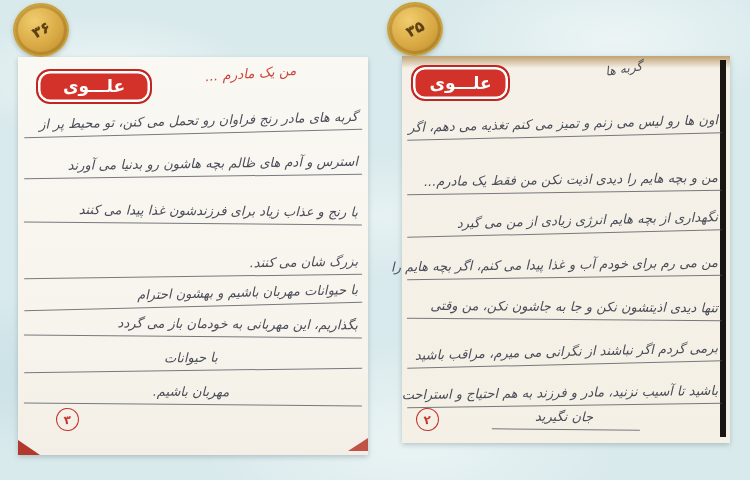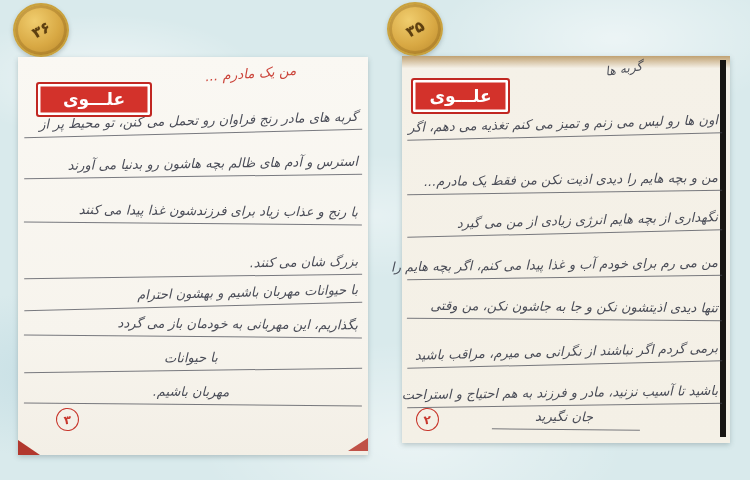--- a/index.html
+++ b/index.html
@@ -47,26 +47,25 @@
     content:"";position:absolute;left:0;top:0;right:0;height:13px;
     background:linear-gradient(180deg,#c0a172 0%, rgba(192,161,114,0) 95%);
     pointer-events:none;
   }
   .binding-bar{ 
     position:absolute;top:4px;bottom:6px;right:4px;width:6px;background:#181512;
   }
 
   
   .alavi{
-    position:absolute;background:#d3322b;border-radius:3px;
+    position:absolute;background:#d3322b;border-radius:14px;
     border:2px solid #c12722;
     box-shadow:inset 0 0 0 2.5px #ffffff;
     display:flex;align-items:center;justify-content:center;
     direction:rtl;
-    margin-top:13px;
   }
   .alavi span{color:#fff;font-weight:bold;font-size:17px;line-height:1;letter-spacing:-1px;}
   .page-left .alavi{left:18px;top:12px;width:112px;height:31px;}
   .page-right .alavi{left:9px;top:9px;width:95px;height:32px;}
 
   
   .red-heading{
     position:absolute;direction:rtl;color:#c8372d;font-size:13.5px;
     transform:rotate(-4deg);white-space:nowrap;
     font-style:italic;opacity:.92;

